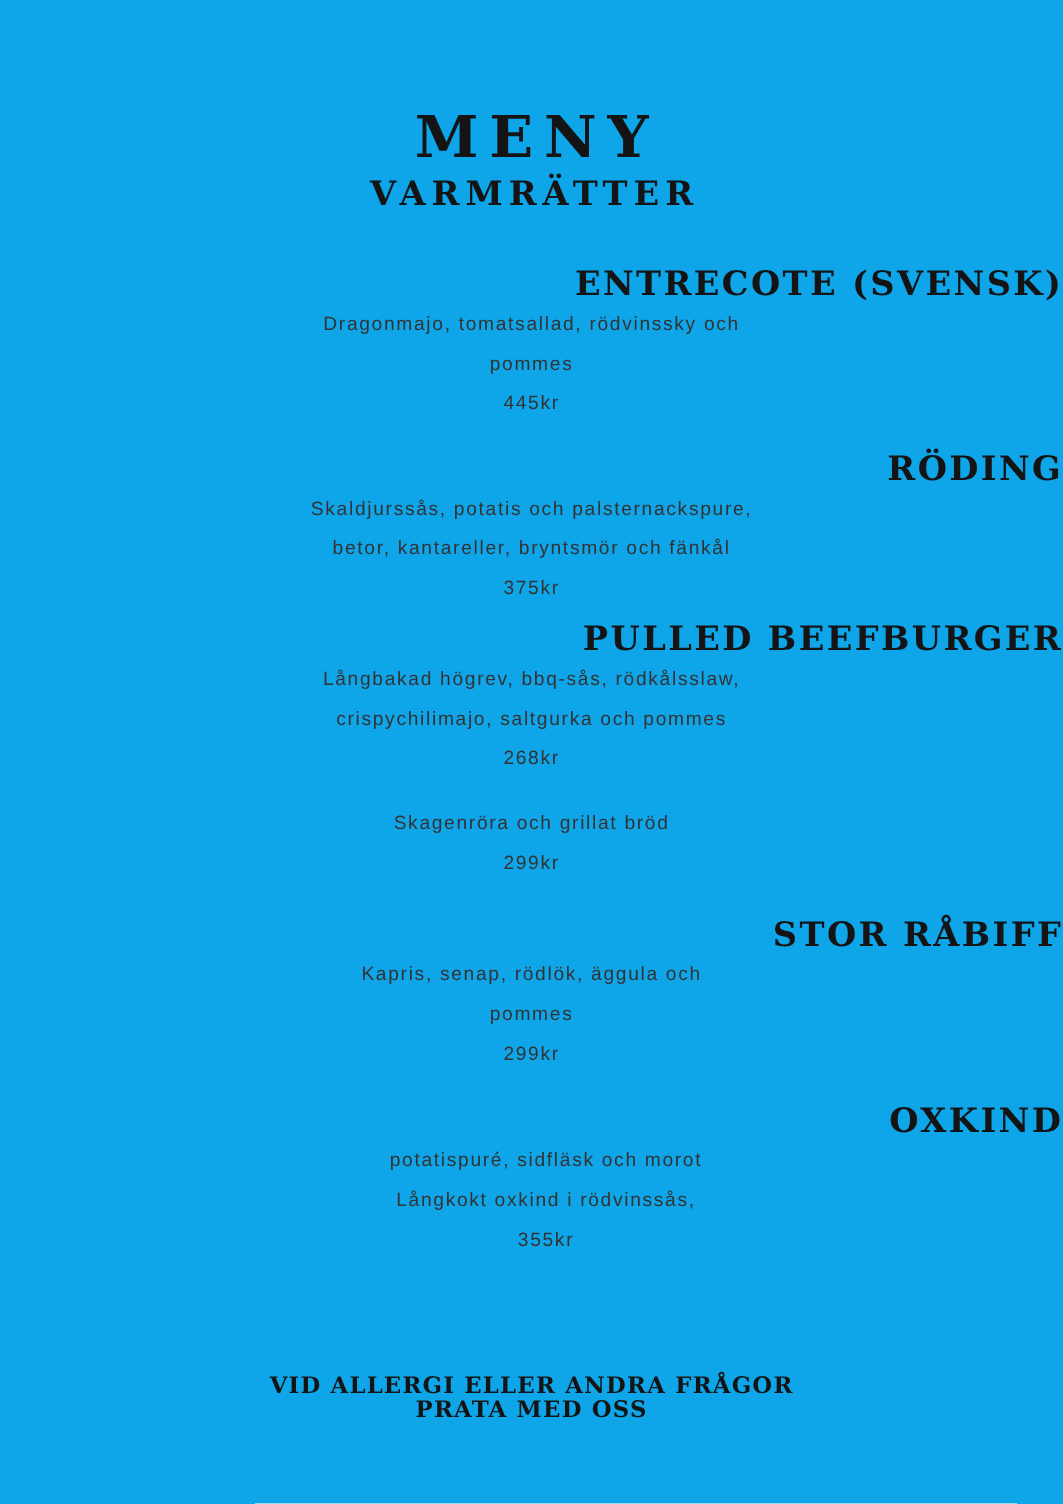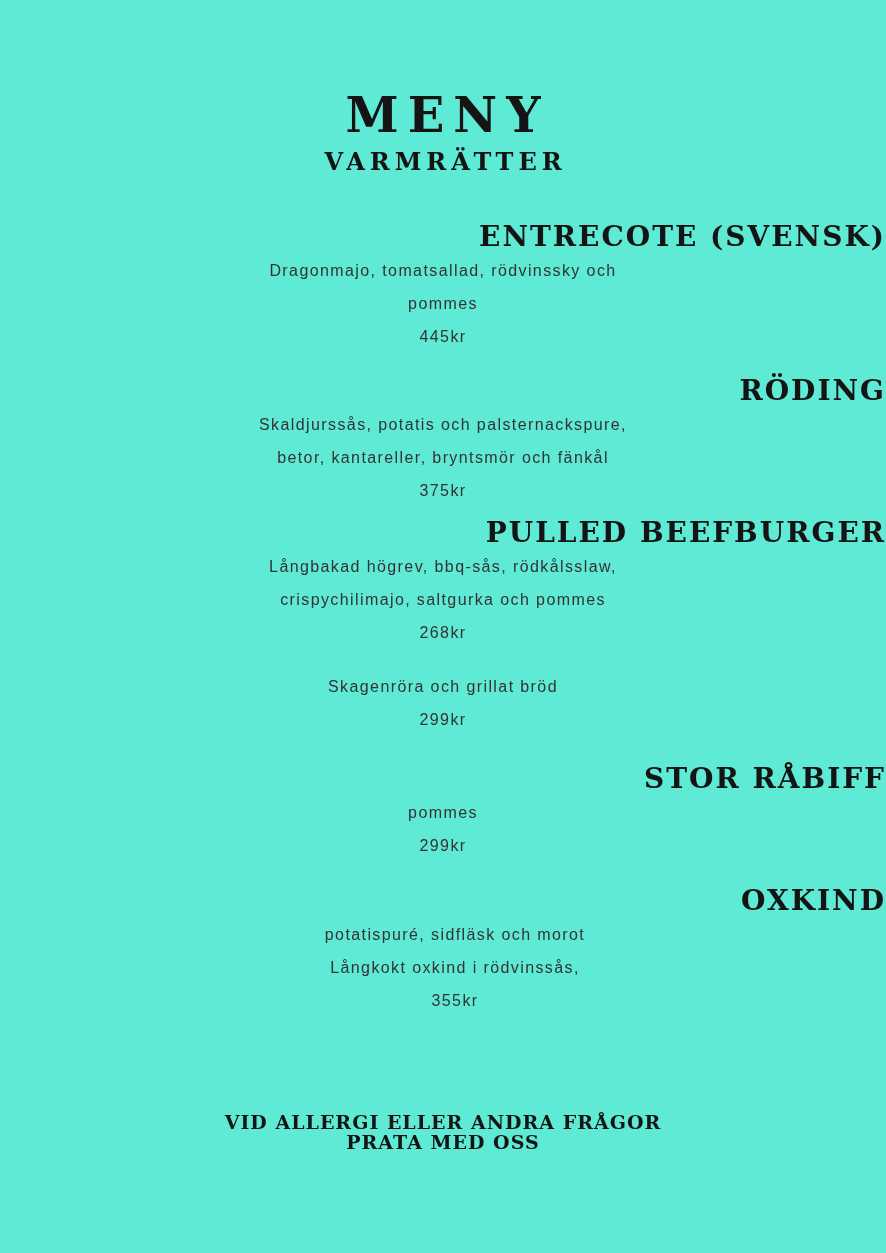--- a/index.html
+++ b/index.html
@@ -5,42 +5,42 @@
   html, body {
     margin: 0;
     padding: 0;
     background: #ffffff;
   }
   .page {
     position: relative;
     width: 886px;
     height: 1253px;
     margin: 0 auto;
-    background: #5eead4;
+    background: #0ea5e9;
     box-sizing: border-box;
     padding-top: 90px;
     text-align: center;
     overflow: hidden;
   }
   
   .menu-title {
     margin: 0;
     font-family: "DejaVu Serif", serif;
     font-weight: 700;
     font-size: 48px;
     line-height: 50px;
     letter-spacing: 9px;
     text-indent: 9px; 
     color: #141414;
   }
   .menu-subtitle {
     margin-top: 7px;
     font-family: "DejaVu Serif", serif;
     font-weight: 700;
-    font-size: 24px;
+    font-size: 28px;
     line-height: 30px;
     letter-spacing: 5px;
     text-indent: 5px;
     color: #141414;
   }
   
   .menu-items {
     margin-top: 43px;
   }
   .menu-item .item-name {
@@ -124,20 +124,21 @@
     <section class="menu-item item-4">
       <div>
         <div class="desc-line">Skagenröra och grillat bröd</div>
       </div>
       <div class="item-price">299kr</div>
     </section>
 
     <section class="menu-item item-5">
       <h2 class="item-name">STOR RÅBIFF</h2>
       <div>
+        <div class="desc-line">Kapris, senap, rödlök, äggula och</div>
         <div class="desc-line">pommes</div>
       </div>
       <div class="item-price">299kr</div>
     </section>
 
     <section class="menu-item item-6">
       <h2 class="item-name">OXKIND</h2>
       <div>
         <div class="desc-line">potatispuré, sidfläsk och morot</div>
         <div class="desc-line">Långkokt oxkind i rödvinssås,</div>

